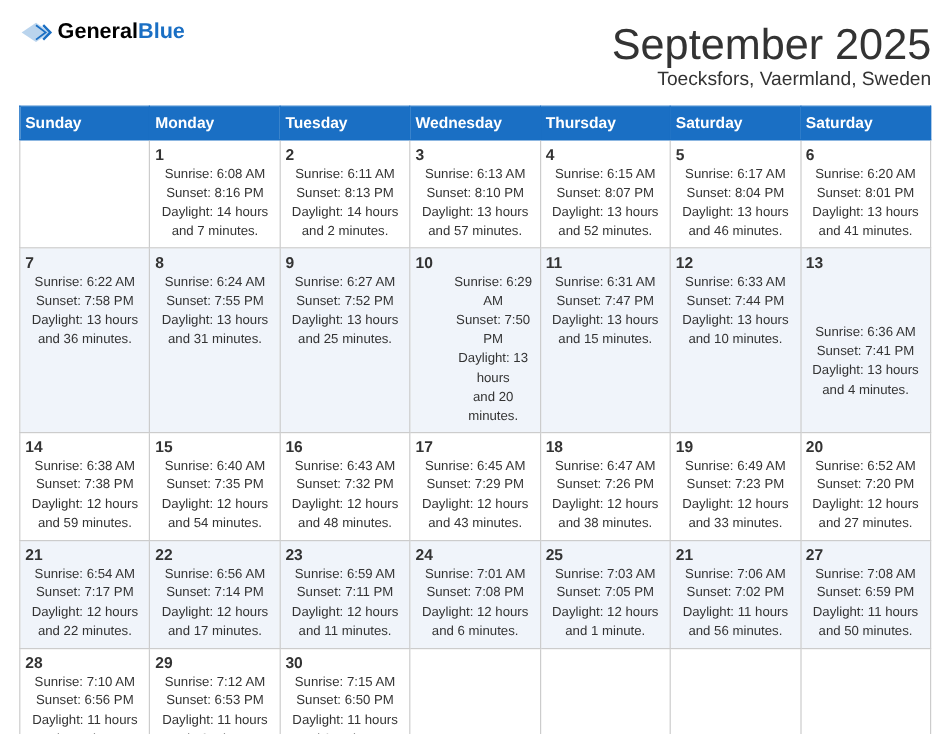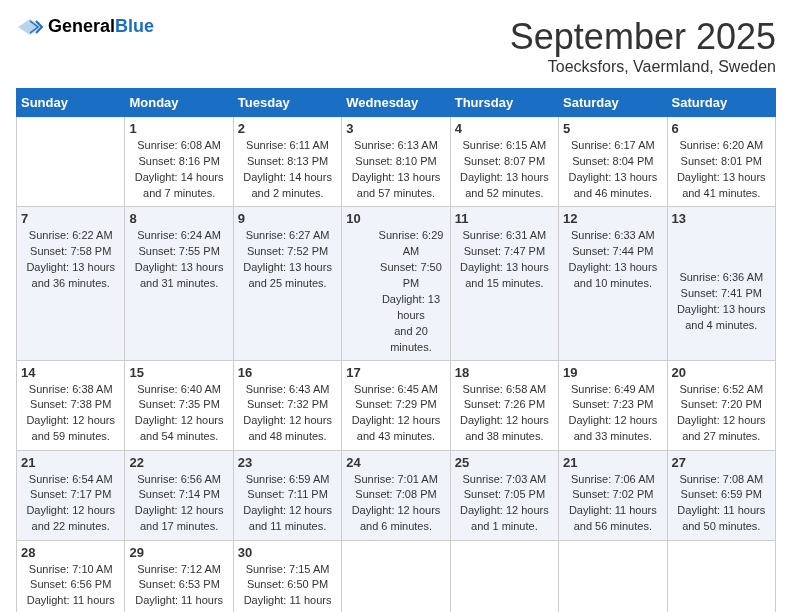--- a/index.html
+++ b/index.html
@@ -246,21 +246,21 @@
         </td>
         <td>
           <span class="day-number">17</span>
           <div class="day-info" style="white-space: pre-line;">Sunrise: 6:45 AM
 Sunset: 7:29 PM
 Daylight: 12 hours
 and 43 minutes.</div>
         </td>
         <td>
           <span class="day-number">18</span>
-          <div class="day-info" style="white-space: pre-line;">Sunrise: 6:58 AM
+          <div class="day-info" style="white-space: pre-line;">Sunrise: 6:47 AM
 Sunset: 7:26 PM
 Daylight: 12 hours
 and 38 minutes.</div>
         </td>
         <td>
           <span class="day-number">19</span>
           <div class="day-info" style="white-space: pre-line;">Sunrise: 6:49 AM
 Sunset: 7:23 PM
 Daylight: 12 hours
 and 33 minutes.</div>

